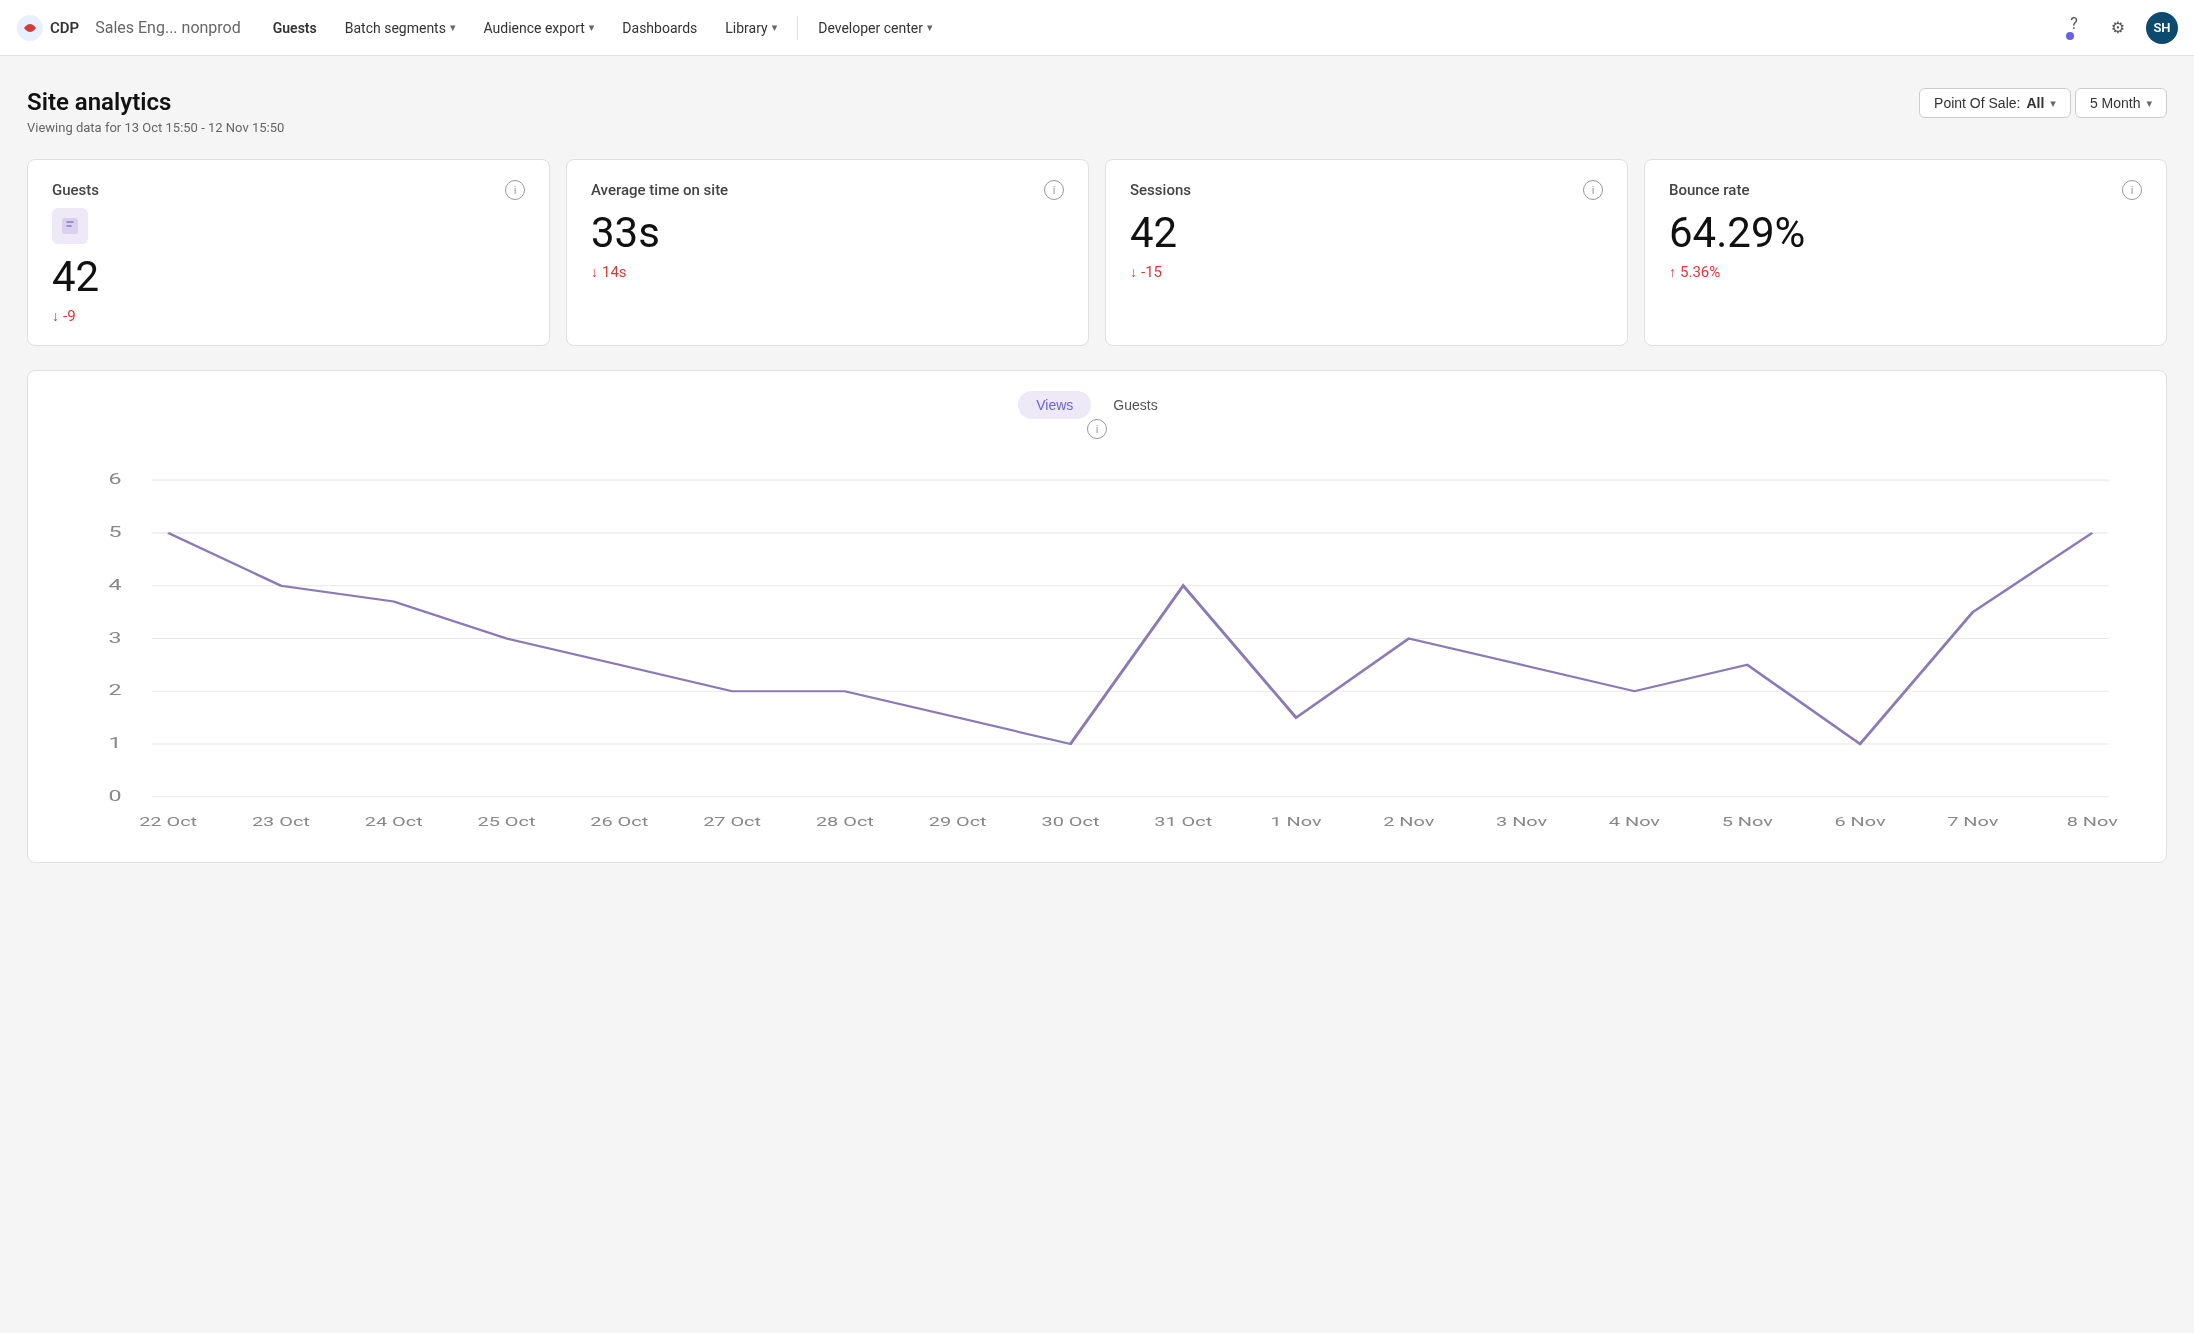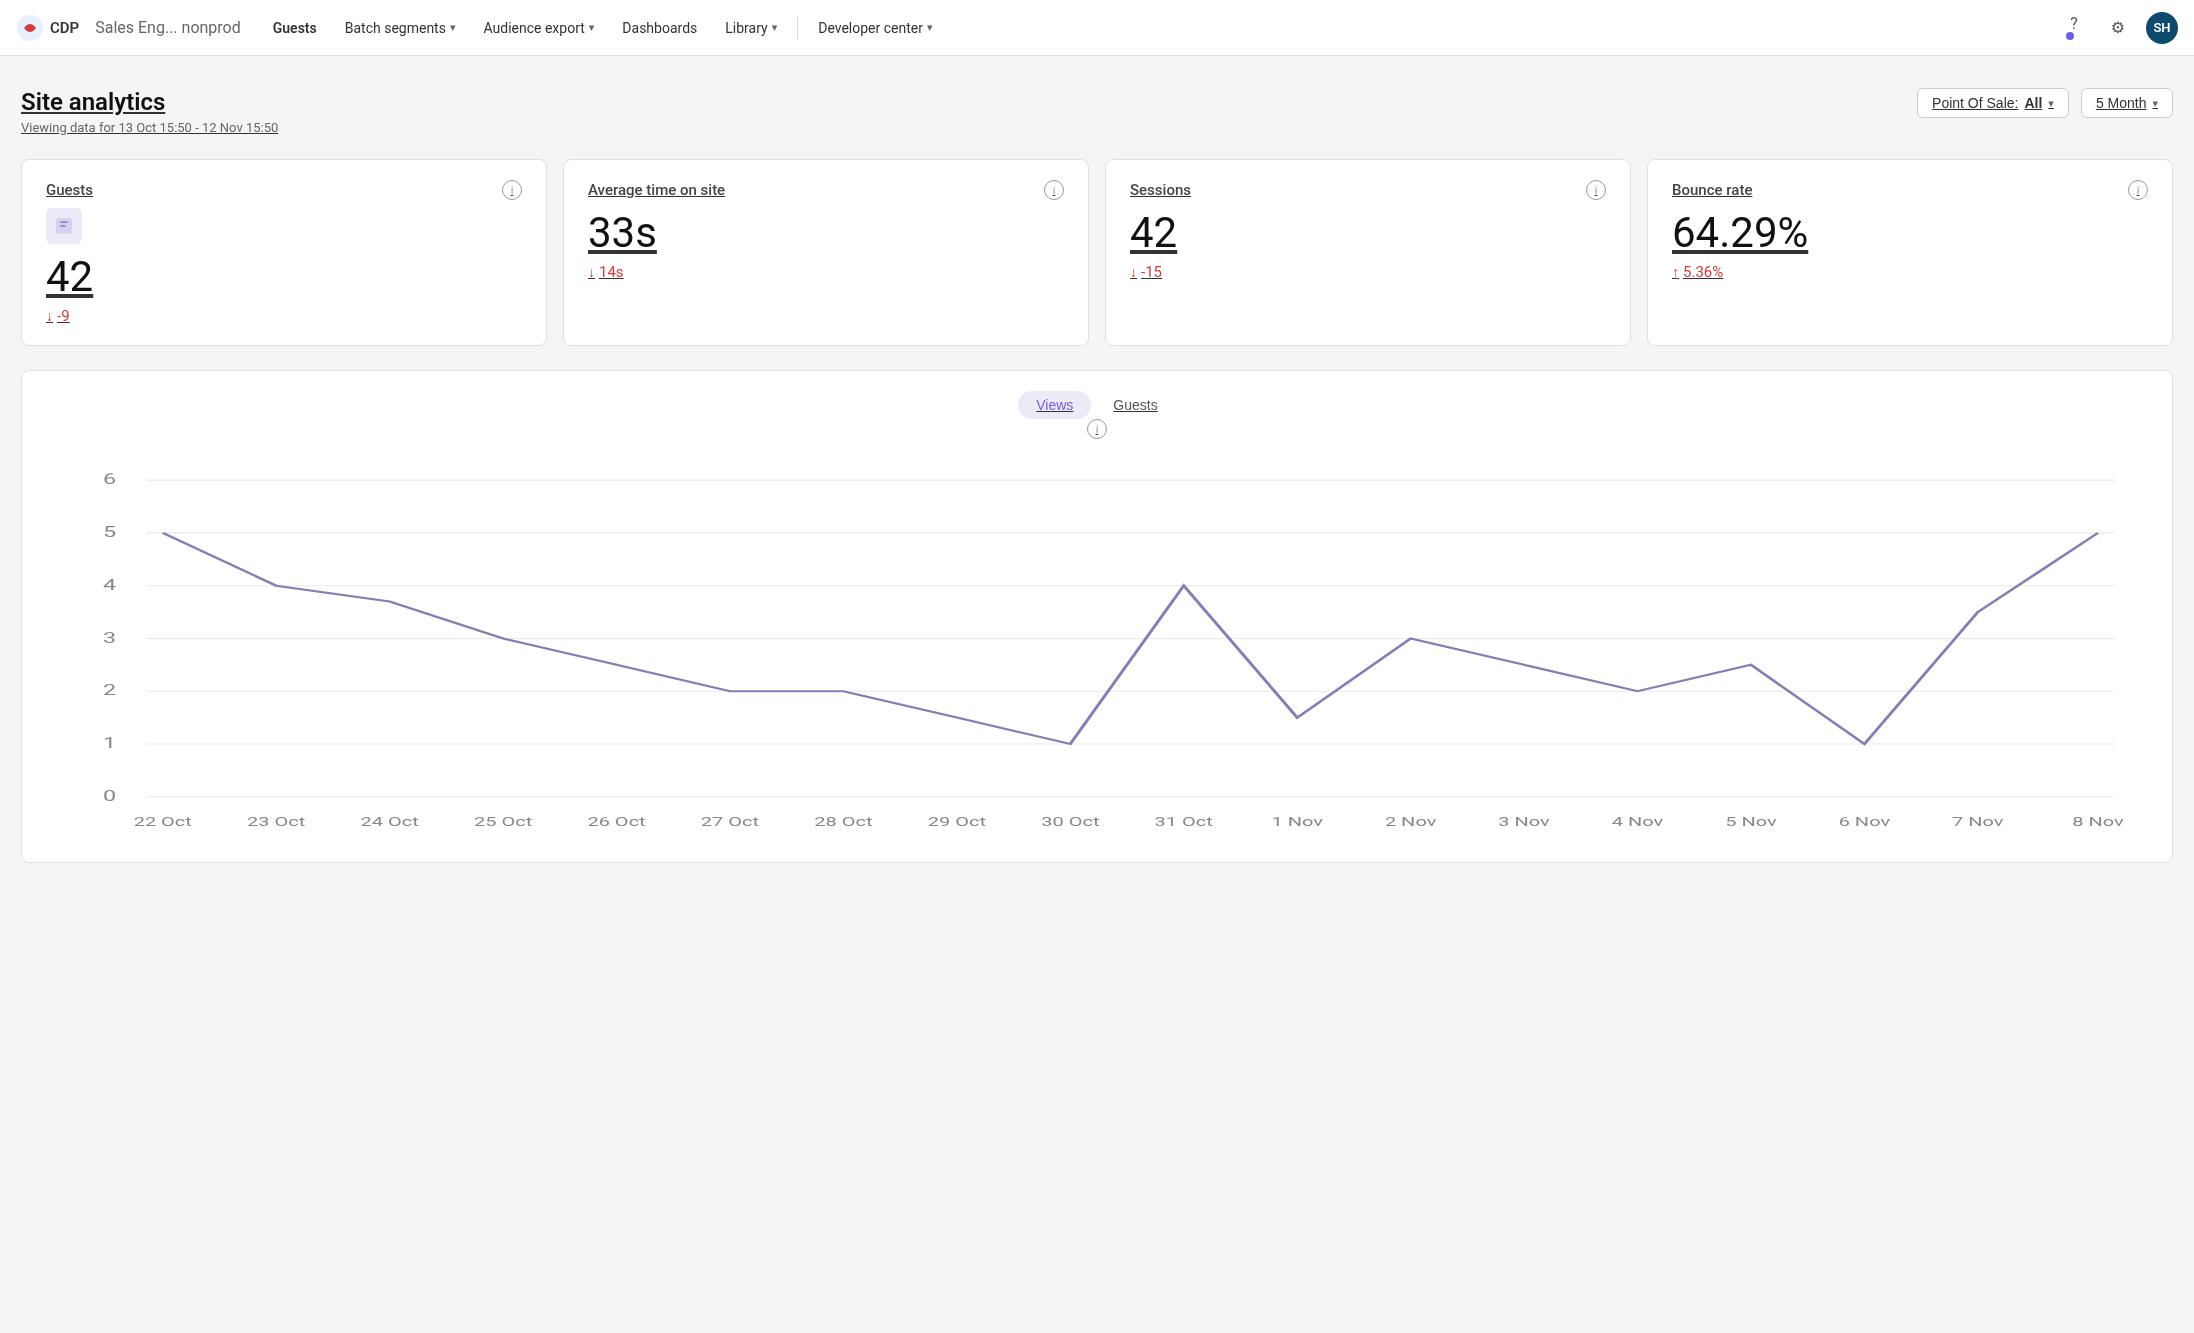--- a/index.html
+++ b/index.html
@@ -31,28 +31,28 @@
     }
     .topnav-item.active { font-weight: 600; }
     .topnav-divider { width: 1px; height: 24px; background: #ddd; margin: 0 4px; }
     .topnav-right { display: flex; align-items: center; gap: 12px; }
     .topnav-icon-btn { width: 32px; height: 32px; border-radius: 50%; display: flex; align-items: center; justify-content: center; cursor: pointer; color: #555; font-size: 16px; }
     .avatar { width: 32px; height: 32px; border-radius: 50%; background: #0c4a6e; color: #fff; display: flex; align-items: center; justify-content: center; font-size: 13px; font-weight: 600; cursor: pointer; }
     .notification-dot { width: 8px; height: 8px; background: #6b5fe2; border-radius: 50%; position: relative; top: -8px; left: 8px; }
     .chevron-down { font-size: 11px; color: #666; }
 
     
-    .main { padding: 32px 21px; text-decoration: underline; }
+    .main { padding: 32px 27px; }
 
     .page-header { margin-bottom: 24px; display: flex; align-items: flex-start; justify-content: space-between; }
     .page-title-block {}
     .page-title { font-size: 24px; font-weight: 600; color: #111; margin-bottom: 4px; }
     .page-subtitle { font-size: 13px; color: #666; }
 
-    .page-controls { display: flex; align-items: center; gap: 12px; }
+    .page-controls { display: flex; align-items: center; gap: 4px; }
     .control-btn {
       border: 1px solid #ccc;
       border-radius: 6px;
       padding: 6px 14px;
       background: #fff;
       cursor: pointer;
       font-size: 14px;
       display: flex; align-items: center; gap: 6px;
       color: #333;
     }

